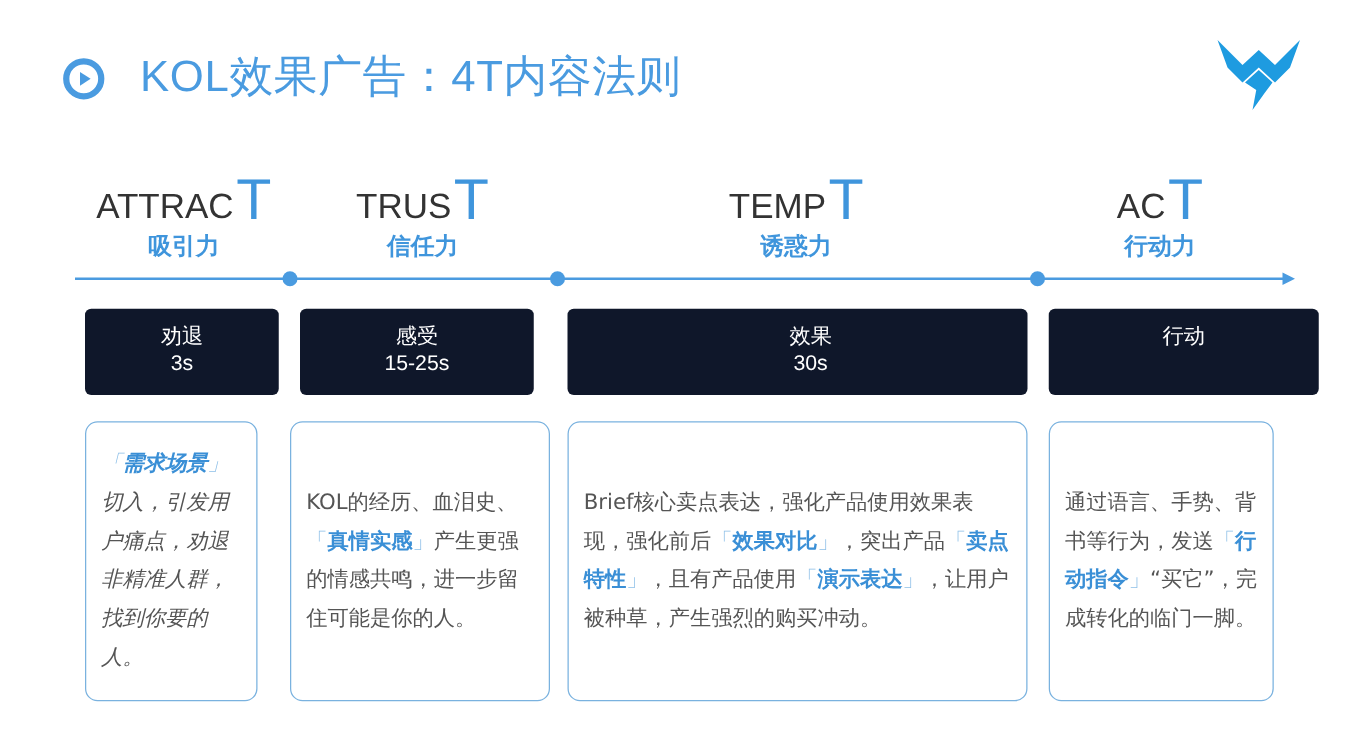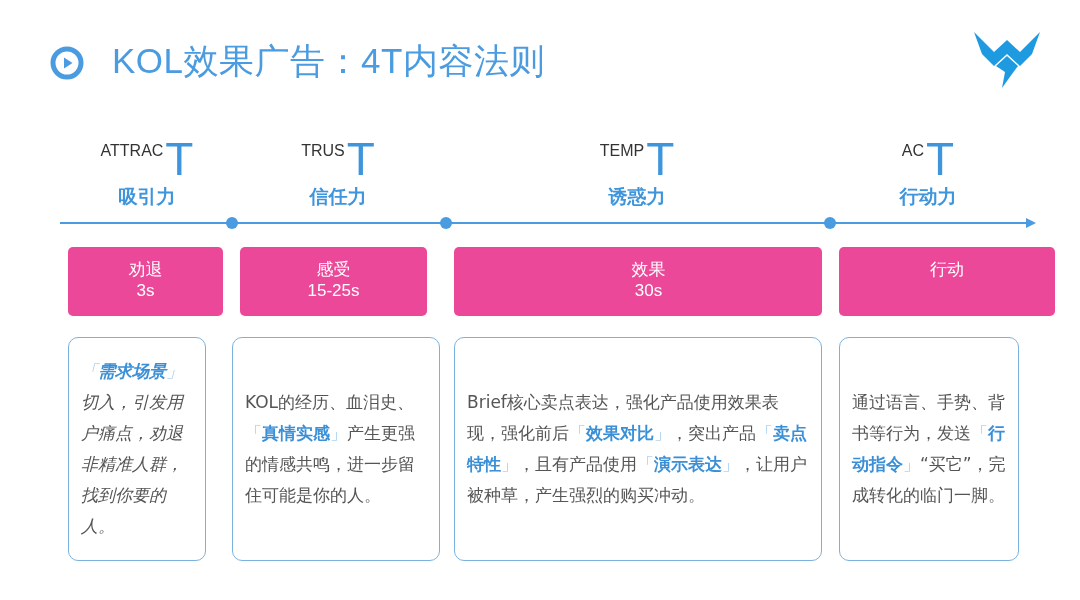--- a/index.html
+++ b/index.html
@@ -20,22 +20,22 @@
   .logo { position: absolute; left: 972px; top: 28px; width: 70px; height: 62px; }
 
   .col-head {
     position: absolute; top: 140px; text-align: center; transform: translateX(-50%);
     white-space: nowrap;
   }
   .col-head .en {
     display: flex; align-items: flex-end; justify-content: center; height: 38px;
   }
   .col-head .en-word {
-    font-family: "Liberation Sans", sans-serif; font-size: 16px; color: #333;
-    letter-spacing: 0px; line-height: 22px; margin-bottom: 16px;
+    font-family: "Liberation Sans", sans-serif; font-size: 28px; color: #333;
+    letter-spacing: 0px; line-height: 22px; margin-bottom: 2px;
   }
   .col-head .big-t {
     font-family: "Liberation Sans", sans-serif; font-size: 46px; color: #3f95dc;
     line-height: 38px; margin-left: 2px; font-weight: 400;
   }
   .col-head .cn {
     font-size: 19px; color: #3f95dc; font-weight: bold; margin-top: 6px;
   }
 
   .timeline {
@@ -45,21 +45,21 @@
     position: absolute; left: 1026px; top: 218px; width: 0; height: 0;
     border-top: 5px solid transparent; border-bottom: 5px solid transparent;
     border-left: 10px solid #4a9be0;
   }
   .dot {
     position: absolute; width: 12px; height: 12px; border-radius: 50%;
     background: #4a9be0; top: 217px;
   }
 
   .stage {
-    position: absolute; top: 247px; height: 69px; background: #ec4899; border-radius: 5px;
+    position: absolute; top: 247px; height: 69px; background: #0f172a; border-radius: 5px;
     color: #ffffff; text-align: center; box-sizing: border-box; padding-top: 11px;
   }
   .stage .name { font-size: 17px; line-height: 22px; font-weight: 300; }
   .stage .dur { font-size: 17px; line-height: 22px; font-family: "Liberation Sans", sans-serif; font-weight: 300; }
 
   .card {
     position: absolute; top: 337px; height: 224px; border: 1.5px solid #7ab2df;
     border-radius: 10px; box-sizing: border-box; background: #fff;
     display: flex; align-items: center;
   }

